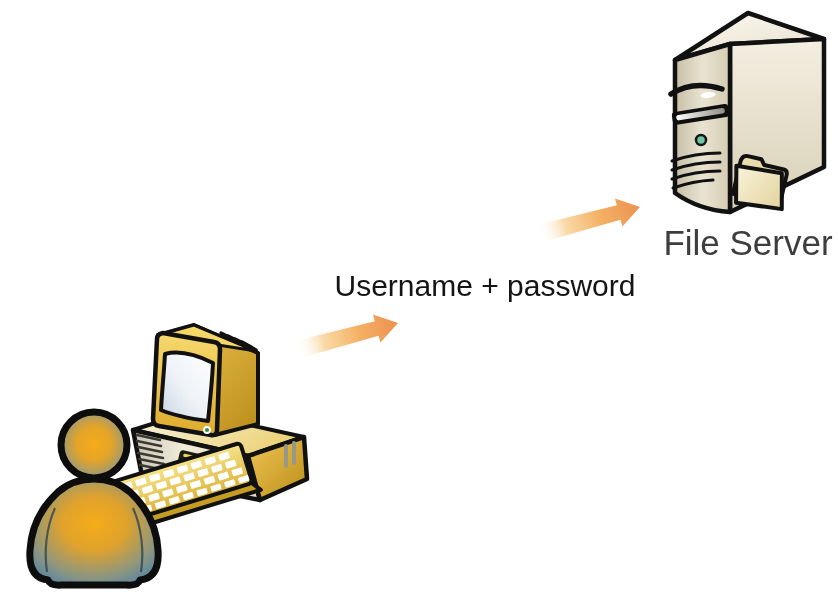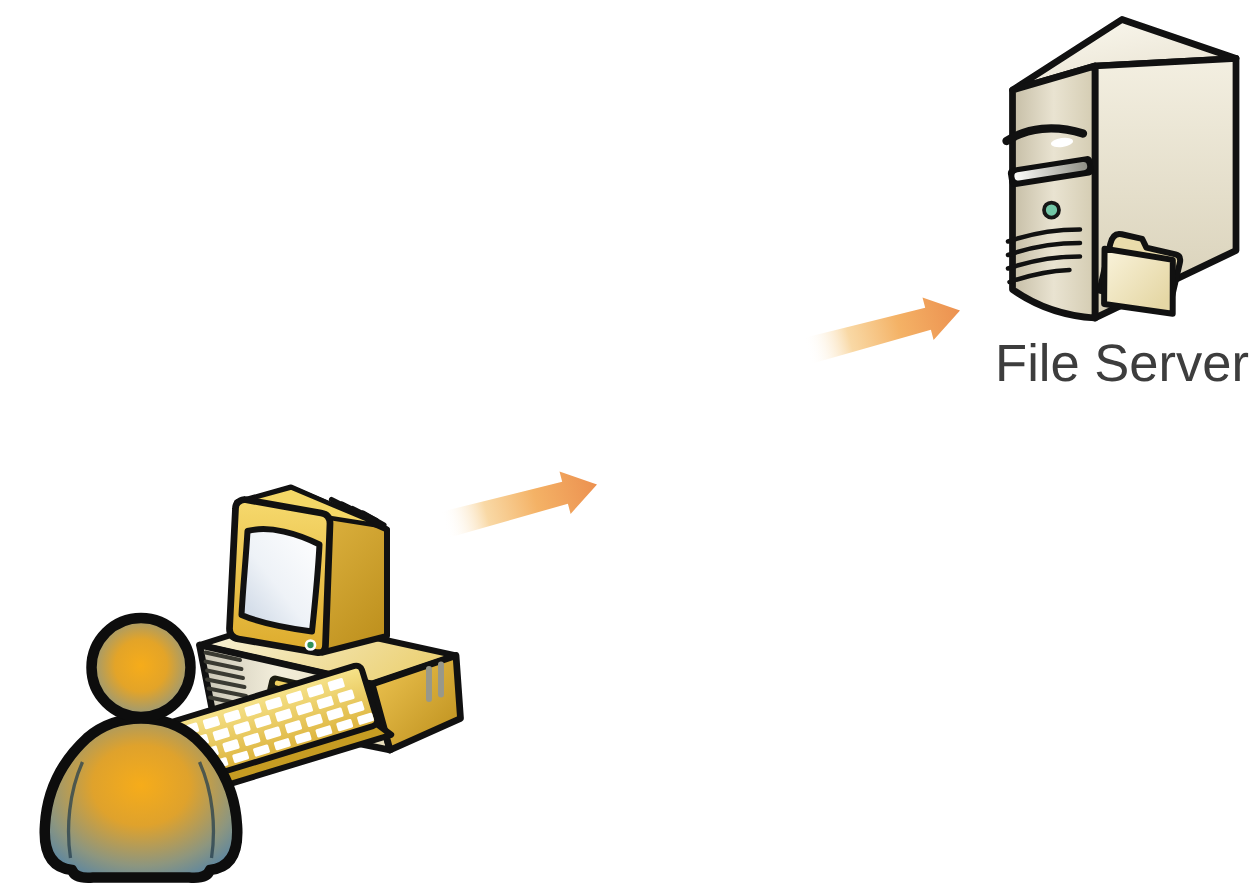--- a/index.html
+++ b/index.html
@@ -259,16 +259,17 @@
       <linearGradient id="gArrow2" x1="4" y1="44" x2="106" y2="17" gradientUnits="userSpaceOnUse">
         <stop offset="0" stop-color="#ffffff" stop-opacity="0"></stop>
         <stop offset="0.28" stop-color="#f8d49b" stop-opacity="0.9"></stop>
         <stop offset="0.6" stop-color="#f4b266"></stop>
         <stop offset="1" stop-color="#ec9150"></stop>
       </linearGradient>
     </defs>
     <polygon points="1.7,35.3 82.8,15.2 81,8.4 106,17 88.4,36.6 86.6,29.8 6.3,52.7" fill="url(#gArrow2)"></polygon>
   </svg>
 
+  <div class="label label-credentials">Username + password</div>
 
   <div class="label label-server">File Server</div>
 
 </div>
 
 </body></html>

